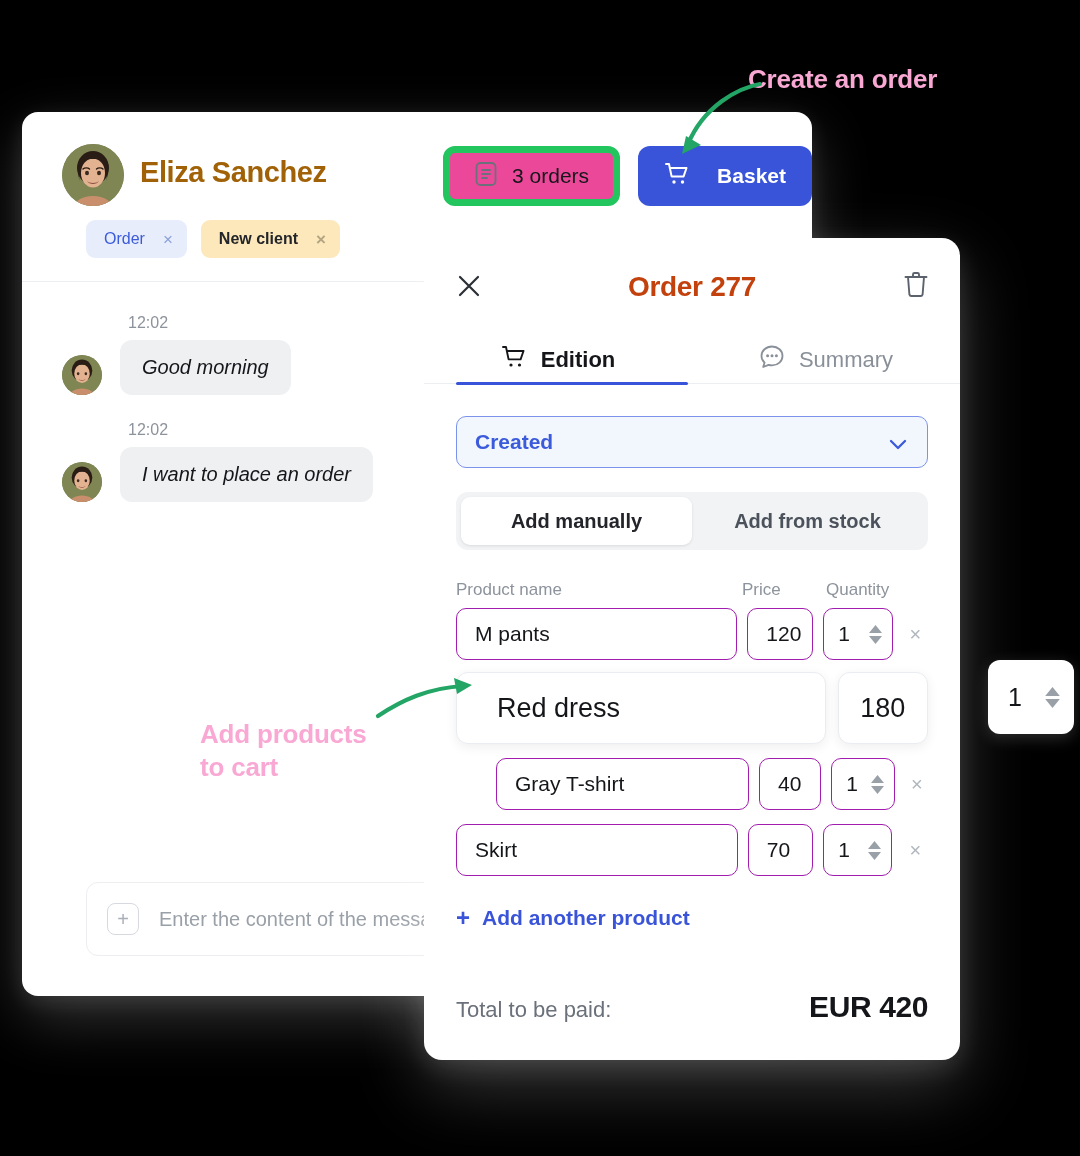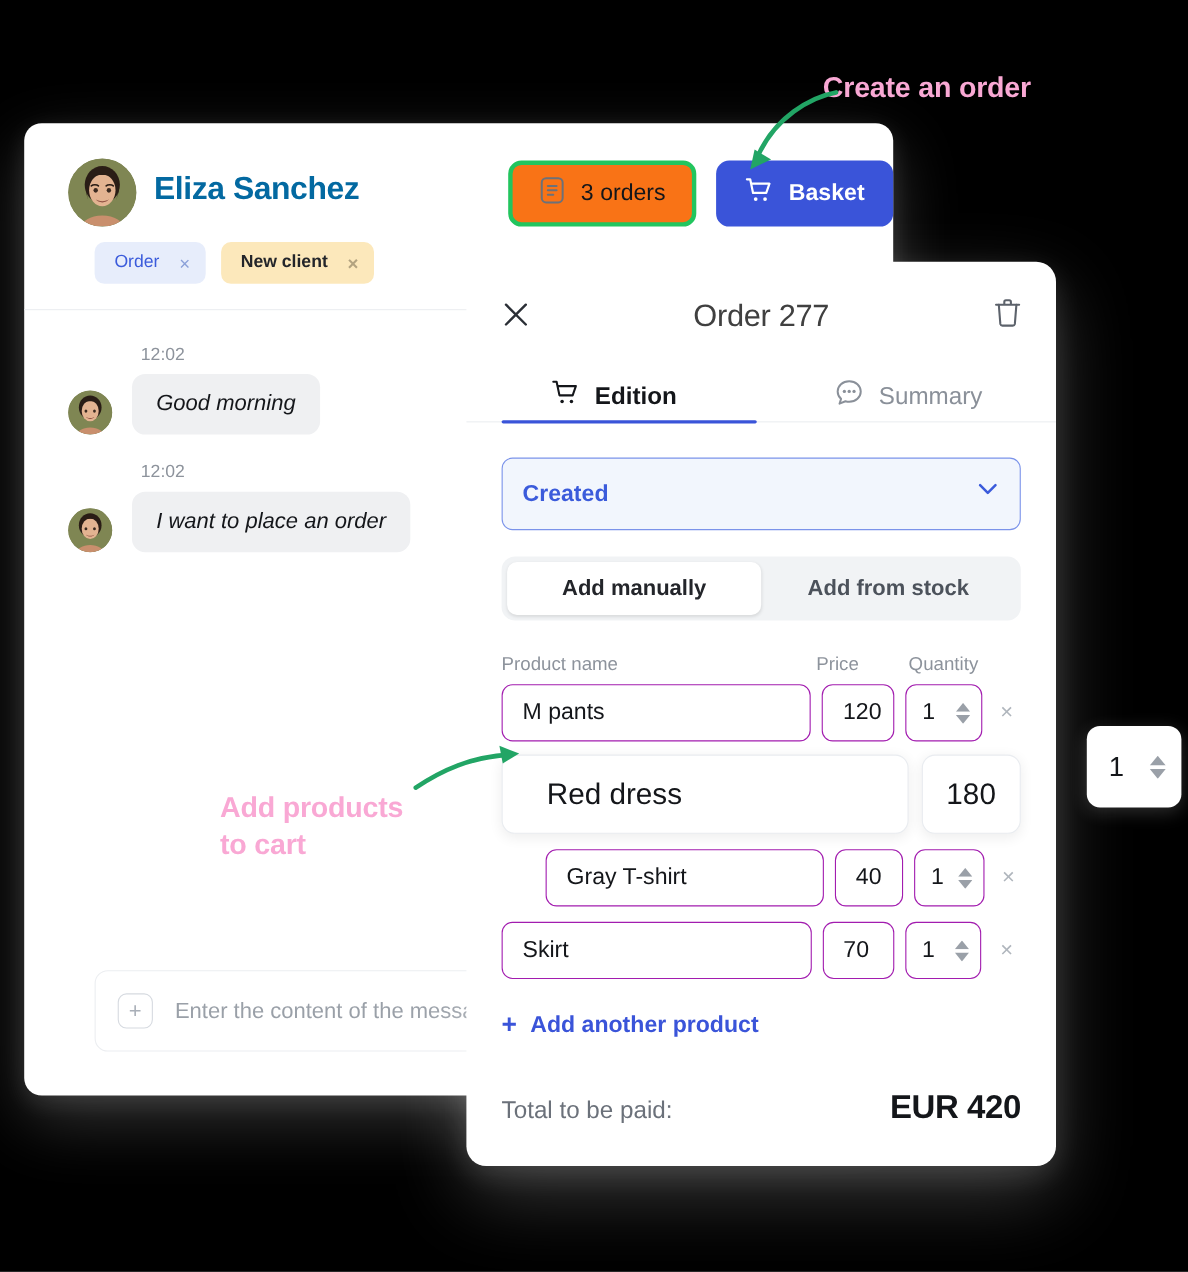--- a/index.html
+++ b/index.html
@@ -22,44 +22,44 @@
   .chat-header{ position:relative; height:170px; border-bottom:1px solid #eceef1; }
   .avatar{
     position:absolute; left:40px; top:32px;
     width:62px; height:62px; border-radius:50%;
     background:#7c8352; overflow:hidden;
   }
   .avatar svg{ display:block; width:62px; height:62px; }
 
   .client-name{
     position:absolute; left:118px; top:44px;
-    font-size:29px; font-weight:700; color:#0369a1; letter-spacing:-0.4px;
+    font-size:29px; font-weight:700; color:#a16207; letter-spacing:-0.4px;
   }
 
   .tags{ position:absolute; left:64px; top:108px; display:flex; gap:14px; }
   .tag{
     display:flex; align-items:center; gap:18px;
     height:38px; padding:0 14px 0 18px;
     border-radius:9px; font-size:16px; font-weight:500;
   }
   .tag.blue{ background:#e7edfb; color:#3b5bdb; }
   .tag.amber{ background:#fce8bb; color:#23252a; font-weight:700; }
   .tag .x{ font-size:17px; color:#8f9aa8; line-height:1; }
   .tag.blue .x{ color:#8ba0d8; }
   .tag.amber .x{ color:#b3a380; }
 
   .hdr-actions{ position:absolute; right:0px; top:34px; display:flex; gap:18px; }
   .orders-btn{
     display:flex; align-items:center; gap:14px;
     height:60px; padding:0 24px;
-    background:#f97316; border:4px solid #22c55e; border-radius:12px;
+    background:#ec4899; border:7px solid #22c55e; border-radius:12px;
     font-size:21px; color:#14161a; font-weight:500;
   }
   .basket-btn{
-    display:flex; align-items:center; gap:14px;
+    display:flex; align-items:center; gap:27px;
     height:60px; padding:0 26px;
     background:#3a54d9; border-radius:12px;
     color:#fff; font-size:21px; font-weight:700;
   }
 
   
   .messages{ position:absolute; left:0; top:178px; right:0; padding:24px 0 0 40px; }
   .msg{ margin-bottom:26px; }
   .msg-time{ margin-left:66px; font-size:16px; color:#8d939c; margin-bottom:8px; }
   .msg-row{ display:flex; align-items:flex-end; gap:18px; }
@@ -90,34 +90,34 @@
     position:absolute; left:424px; top:238px;
     width:536px; height:822px;
     background:#ffffff; border-radius:18px;
     box-shadow: 0 26px 70px rgba(255,255,255,0.22), 0 8px 26px rgba(255,255,255,0.12);
     overflow:visible;
   }
   .op-head{ position:relative; height:98px; }
   .op-close{ position:absolute; left:30px; top:33px; width:30px; height:30px; color:#2b2f36; }
   .op-title{
     position:absolute; left:0; right:0; top:33px; text-align:center;
-    font-size:28px; font-weight:400; color:#404040; letter-spacing:-0.3px;
+    font-size:28px; font-weight:700; color:#c2410c; letter-spacing:-0.3px;
   }
   .op-trash{ position:absolute; right:30px; top:32px; width:28px; height:30px; color:#5c626b; }
 
   .op-tabs{ position:relative; display:flex; height:48px; border-bottom:1px solid #eceef1; }
   .op-tab{ flex:1; display:flex; align-items:center; justify-content:center; gap:14px;
            font-size:22px; color:#8a9099; font-weight:500; }
   .op-tab.active{ color:#14161a; font-weight:700; }
   .tab-underline{ position:absolute; left:32px; bottom:-2px; width:232px; height:3px; background:#3a54d9; border-radius:2px; }
 
   .op-body{ padding:32px 32px 0 32px; }
 
   .status-select{
-    position:relative; height:66px;
+    position:relative; height:52px;
     background:#f2f6fd; border:1px solid #7b93ea; border-radius:10px;
     display:flex; align-items:center; padding:12px 18px;
     font-size:21px; font-weight:700; color:#3b5bdb;
   }
   .status-select .chev{ position:absolute; right:18px; top:16px; width:22px; height:22px; color:#3b5bdb; }
 
   .seg{
     margin-top:24px; height:58px; background:#f1f3f5; border-radius:12px;
     display:flex; padding:5px;
   }

